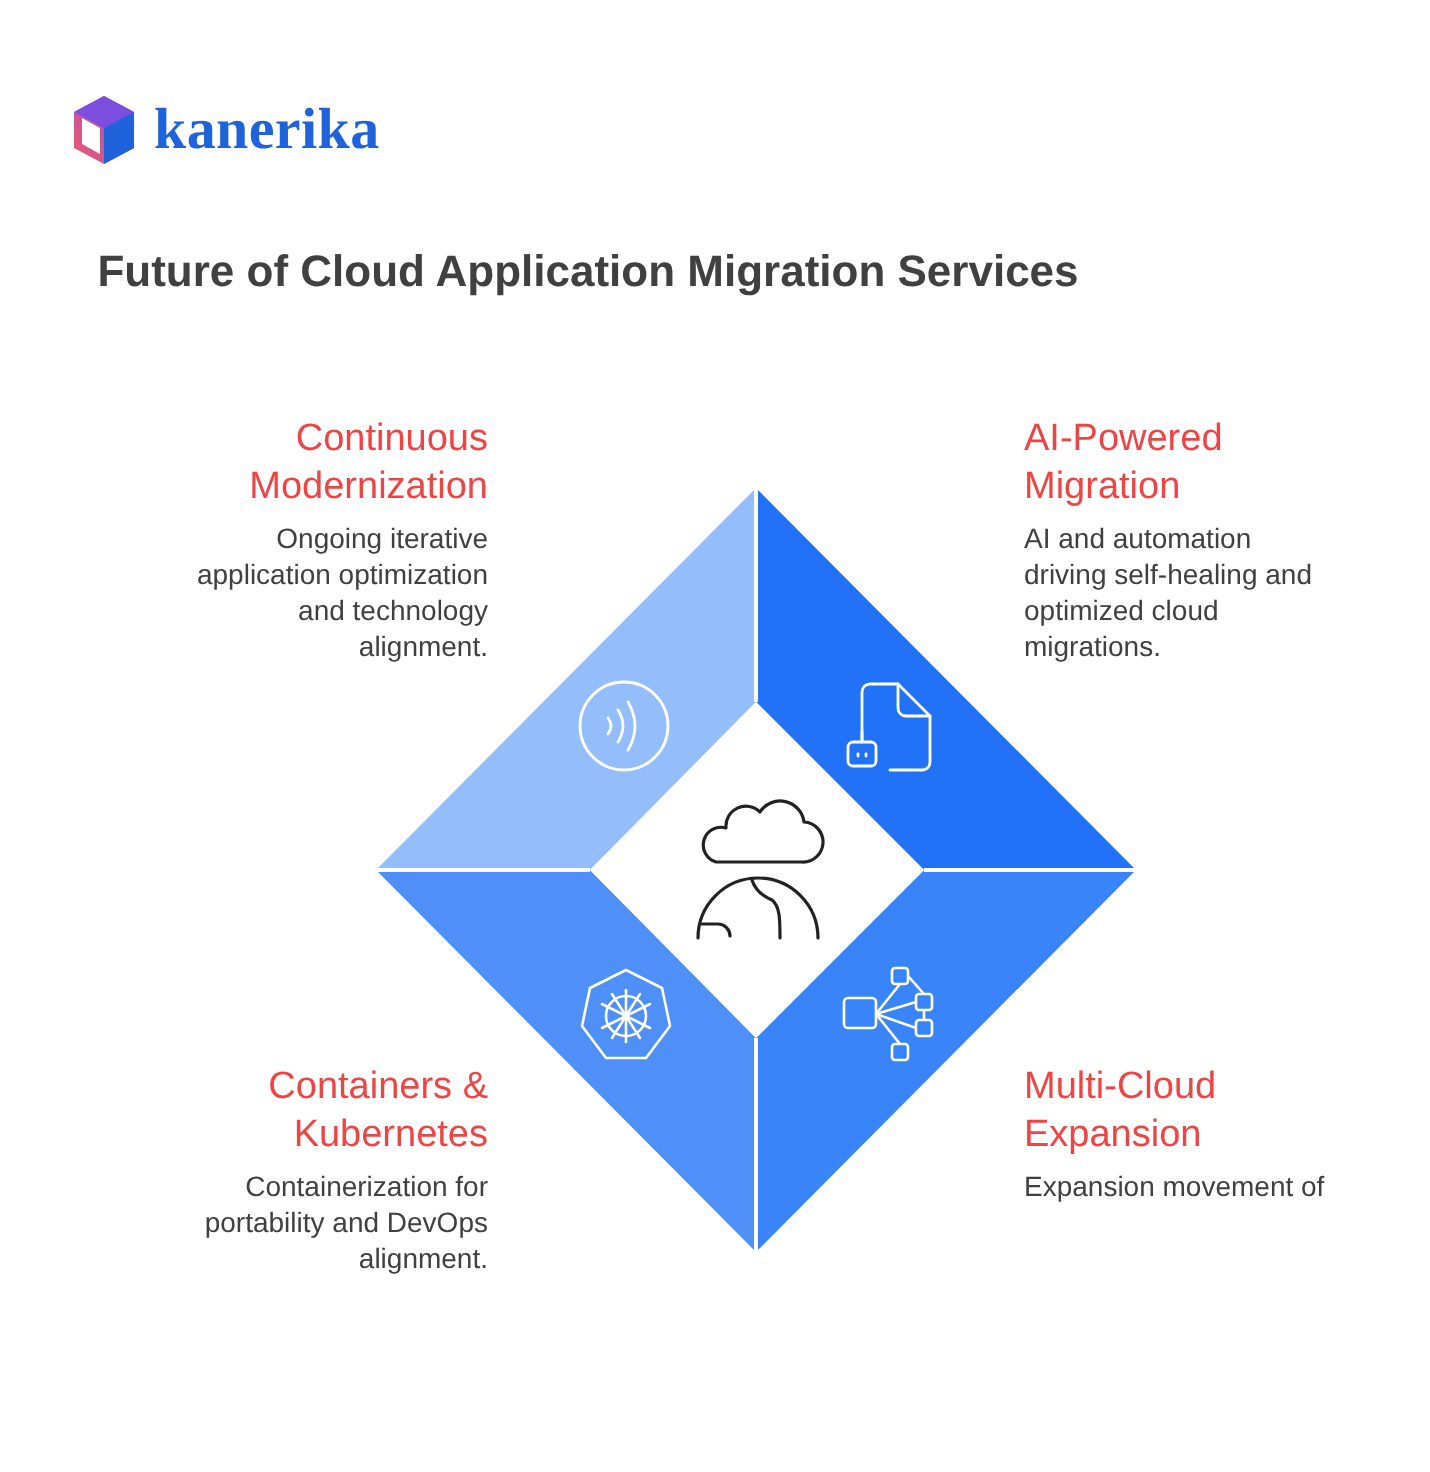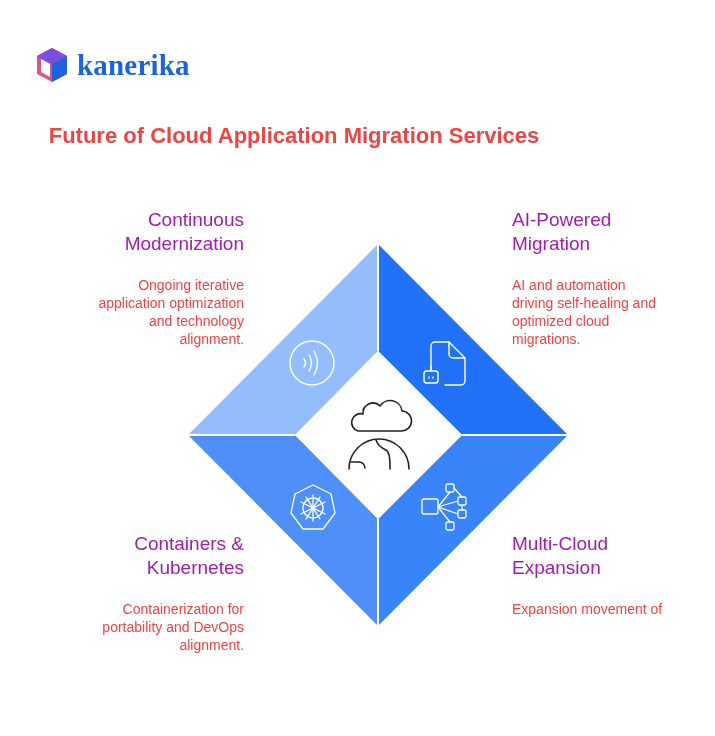--- a/index.html
+++ b/index.html
@@ -3,25 +3,25 @@
   <meta charset="utf-8">
   <style>
     html, body { margin: 0; padding: 0; background: #ffffff; }
     body { width: 715px; height: 736px; position: relative; overflow: hidden;
            font-family: "Liberation Sans", "DejaVu Sans", sans-serif; color: #1f1f1f; }
     .logo { position: absolute; left: 35px; top: 47px; height: 36px; display: flex; align-items: center; }
     .logo svg { display: block; }
     .logo-text { margin-left: 8px; font-size: 29px; font-weight: 700; color: #1f63dc; letter-spacing: 0.2px;
                  font-family: Liberation Serif, serif; line-height: 1; }
     .title { position: absolute; left: 0; width: 588px; top: 123px; text-align: center;
-             font-size: 22px; font-weight: 700; color: #ef4444; }
+             font-size: 22px; font-weight: 700; color: #404040; }
     .diagram { position: absolute; left: 0; top: 0; }
     .block { position: absolute; width: 180px; }
-    .block .h { font-size: 19px; line-height: 24px; color: #a21caf; }
-    .block .d { font-size: 14px; line-height: 18px; color: #ef4444; margin-top: 20px; }
+    .block .h { font-size: 19px; line-height: 24px; color: #ef4444; }
+    .block .d { font-size: 14px; line-height: 18px; color: #404040; margin-top: 4px; }
     .block.left { text-align: right; }
     .block.right { text-align: left; }
   </style>
 </head>
 <body>
 
 <div class="logo">
   <svg width="34" height="36" viewBox="0 0 34 36">
     <defs>
       <linearGradient id="lg1" x1="0" y1="1" x2="1" y2="0">

